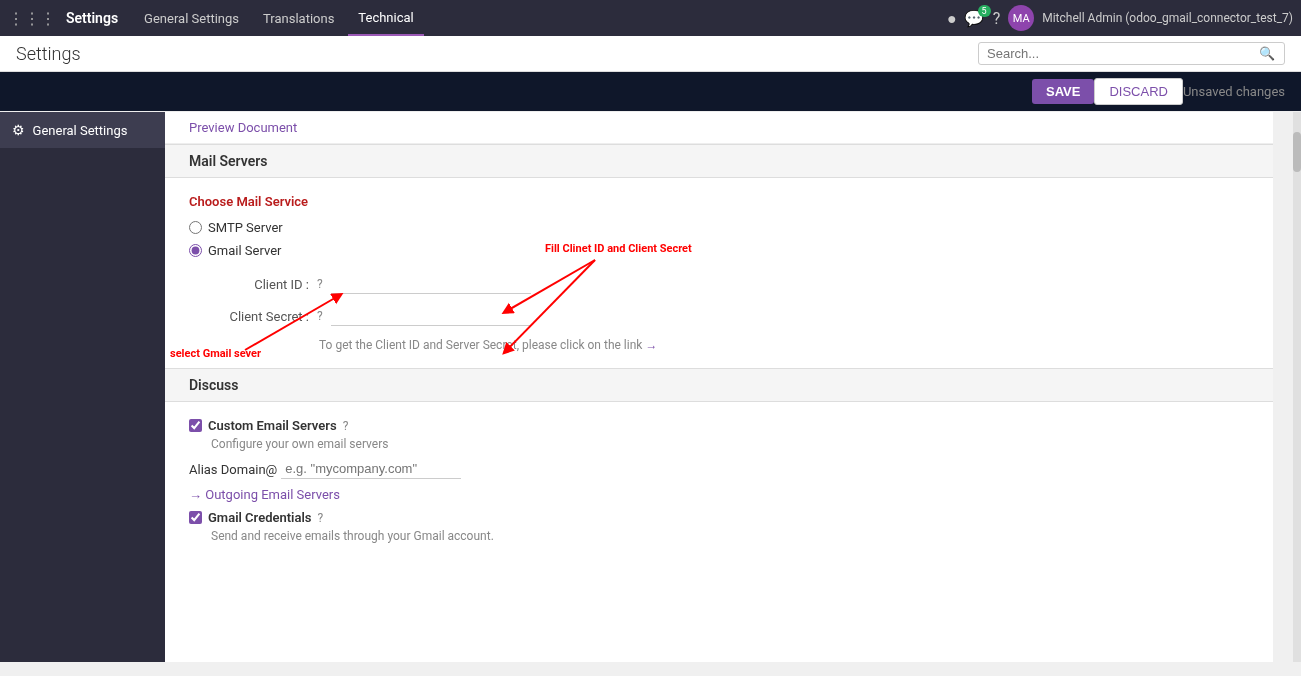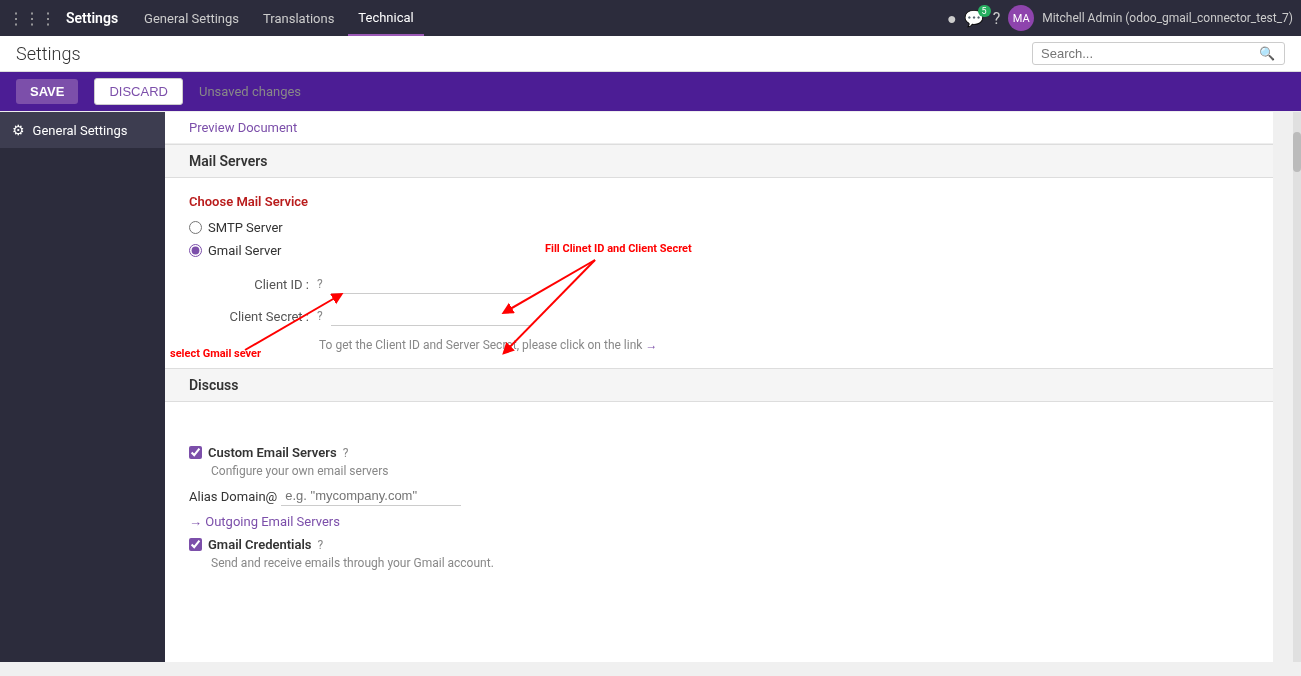--- a/index.html
+++ b/index.html
@@ -68,35 +68,36 @@
       align-items: center;
       gap: 12px;
     }
     .page-title { font-size: 18px; font-weight: 300; color: #333; flex: 1; }
     .search-bar {
       display: flex;
       align-items: center;
       border: 1px solid #ccc;
       border-radius: 3px;
       padding: 3px 8px;
-      width: 253px;
+      width: 307px;
       background: #fff;
     }
     .search-input {
       border: none; outline: none; font-size: 13px; color: #555; width: 100%;
     }
 
     
     .toolbar {
-      background: #4c1d95;
+      background: #0f172a;
       border-bottom: 1px solid #eee;
       padding: 6px 16px;
       display: flex;
       align-items: center;
-      gap: 16px;
+      gap: 0;
+      justify-content: flex-end;
     }
     .btn-save {
       background: #7c4faa;
       color: #fff;
       border: none;
       padding: 5px 14px;
       border-radius: 3px;
       font-size: 13px;
       font-weight: 600;
       cursor: pointer;
@@ -269,21 +270,20 @@
       padding: 2px 4px;
       width: 180px;
       color: #999;
     }
 
     .checkbox-row {
       display: flex;
       align-items: center;
       gap: 6px;
       margin-bottom: 4px;
-      margin-top: 27px;
     }
     .checkbox-row input[type=checkbox] { accent-color: #7c4faa; }
     .checkbox-label { font-size: 13px; color: #333; font-weight: 600; }
     .checkbox-desc { font-size: 12px; color: #888; margin-left: 22px; }
 
     
     .scrollbar-track {
       width: 8px;
       background: #e0e0e0;
       position: relative;

